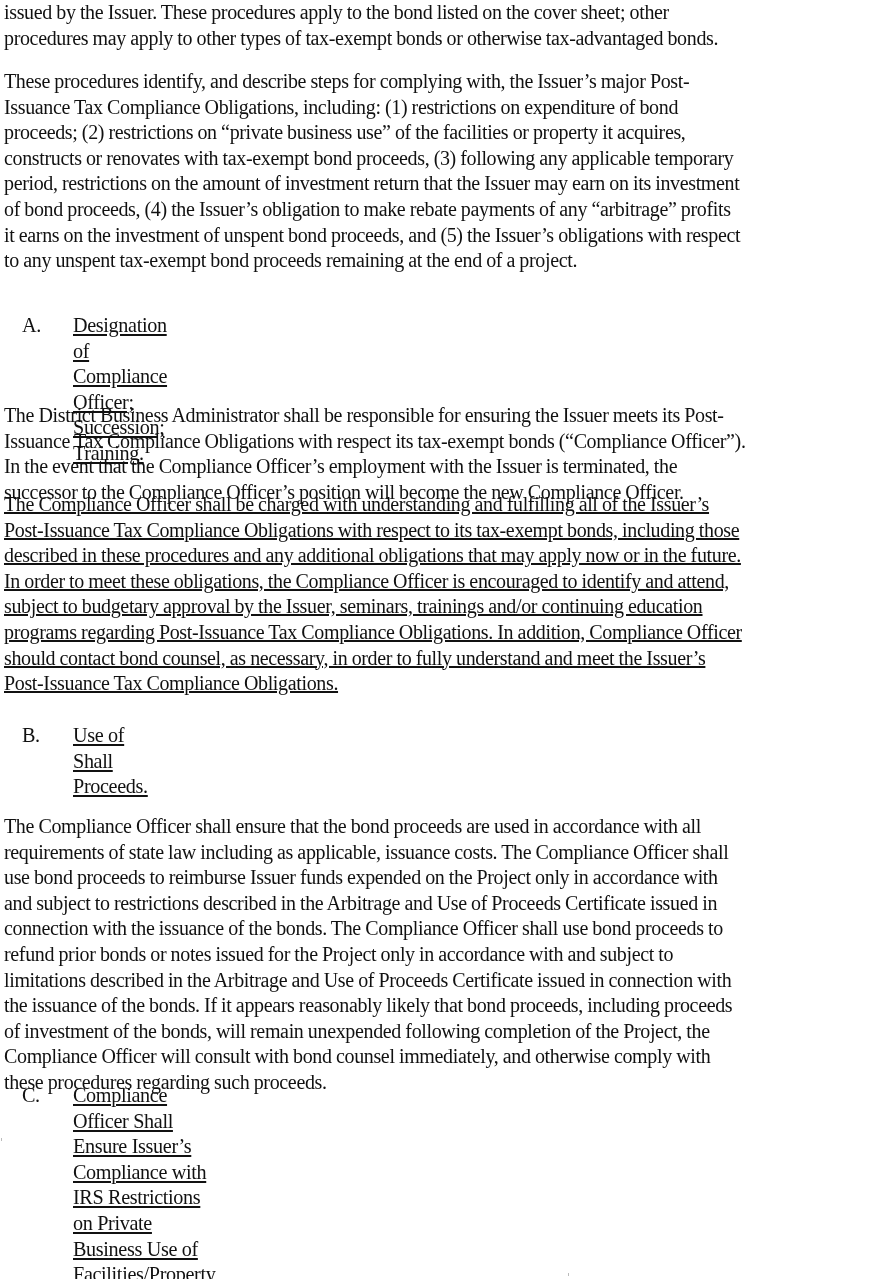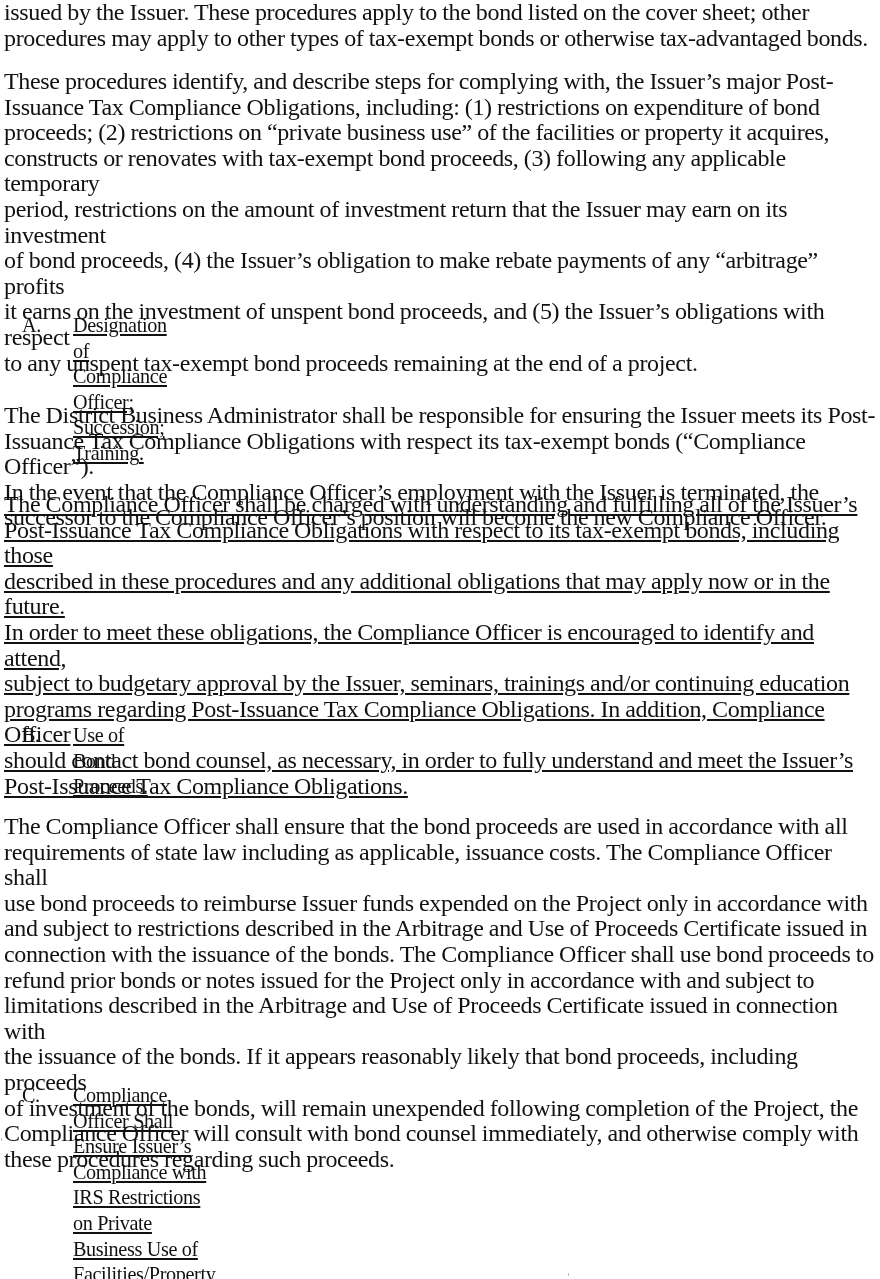--- a/index.html
+++ b/index.html
@@ -16,21 +16,21 @@
       color: #111111;
     }
     .page {
       position: absolute;
       left: 4px;
       top: 0px;
       width: 876px;
     }
     p.para {
       margin: 0;
-      font-size: 24px;
+      font-size: 20px;
       line-height: 25.6px;
       letter-spacing: -0.35px;
       word-spacing: -0.3px;
       white-space: pre-line;
     }
     .heading {
       position: absolute;
       font-size: 20.2px;
       line-height: 25.6px;
       letter-spacing: -0.35px;
@@ -98,21 +98,21 @@
 Post-Issuance Tax Compliance Obligations with respect to its tax-exempt bonds, including those
 described in these procedures and any additional obligations that may apply now or in the future.
 In order to meet these obligations, the Compliance Officer is encouraged to identify and attend,
 subject to budgetary approval by the Issuer, seminars, trainings and/or continuing education
 programs regarding Post-Issuance Tax Compliance Obligations.  In addition, Compliance Officer
 should contact bond counsel, as necessary, in order to fully understand and meet the Issuer’s
 Post-Issuance Tax Compliance Obligations.</p>
 
   <div class="heading" id="hB">
     <span class="letter">B.</span>
-    <span class="title"><span>Use of Bond Proceeds.</span><span class="tail"></span></span>
+    <span class="title"><span>Use of Shall Proceeds.</span><span class="tail"></span></span>
   </div>
 
   <p class="para" id="p5">The Compliance Officer shall ensure that the bond proceeds are used in accordance with all
 requirements of state law including as applicable, issuance costs.  The Compliance Officer shall
 use bond proceeds to reimburse Issuer funds expended on the Project only in accordance with
 and subject to restrictions described in the Arbitrage and Use of Proceeds Certificate issued in
 connection with the issuance of the bonds.  The Compliance Officer shall use bond proceeds to
 refund prior bonds or notes issued for the Project only in accordance with and subject to
 limitations described in the Arbitrage and Use of Proceeds Certificate issued in connection with
 the issuance of the bonds. If it appears reasonably likely that bond proceeds, including proceeds

